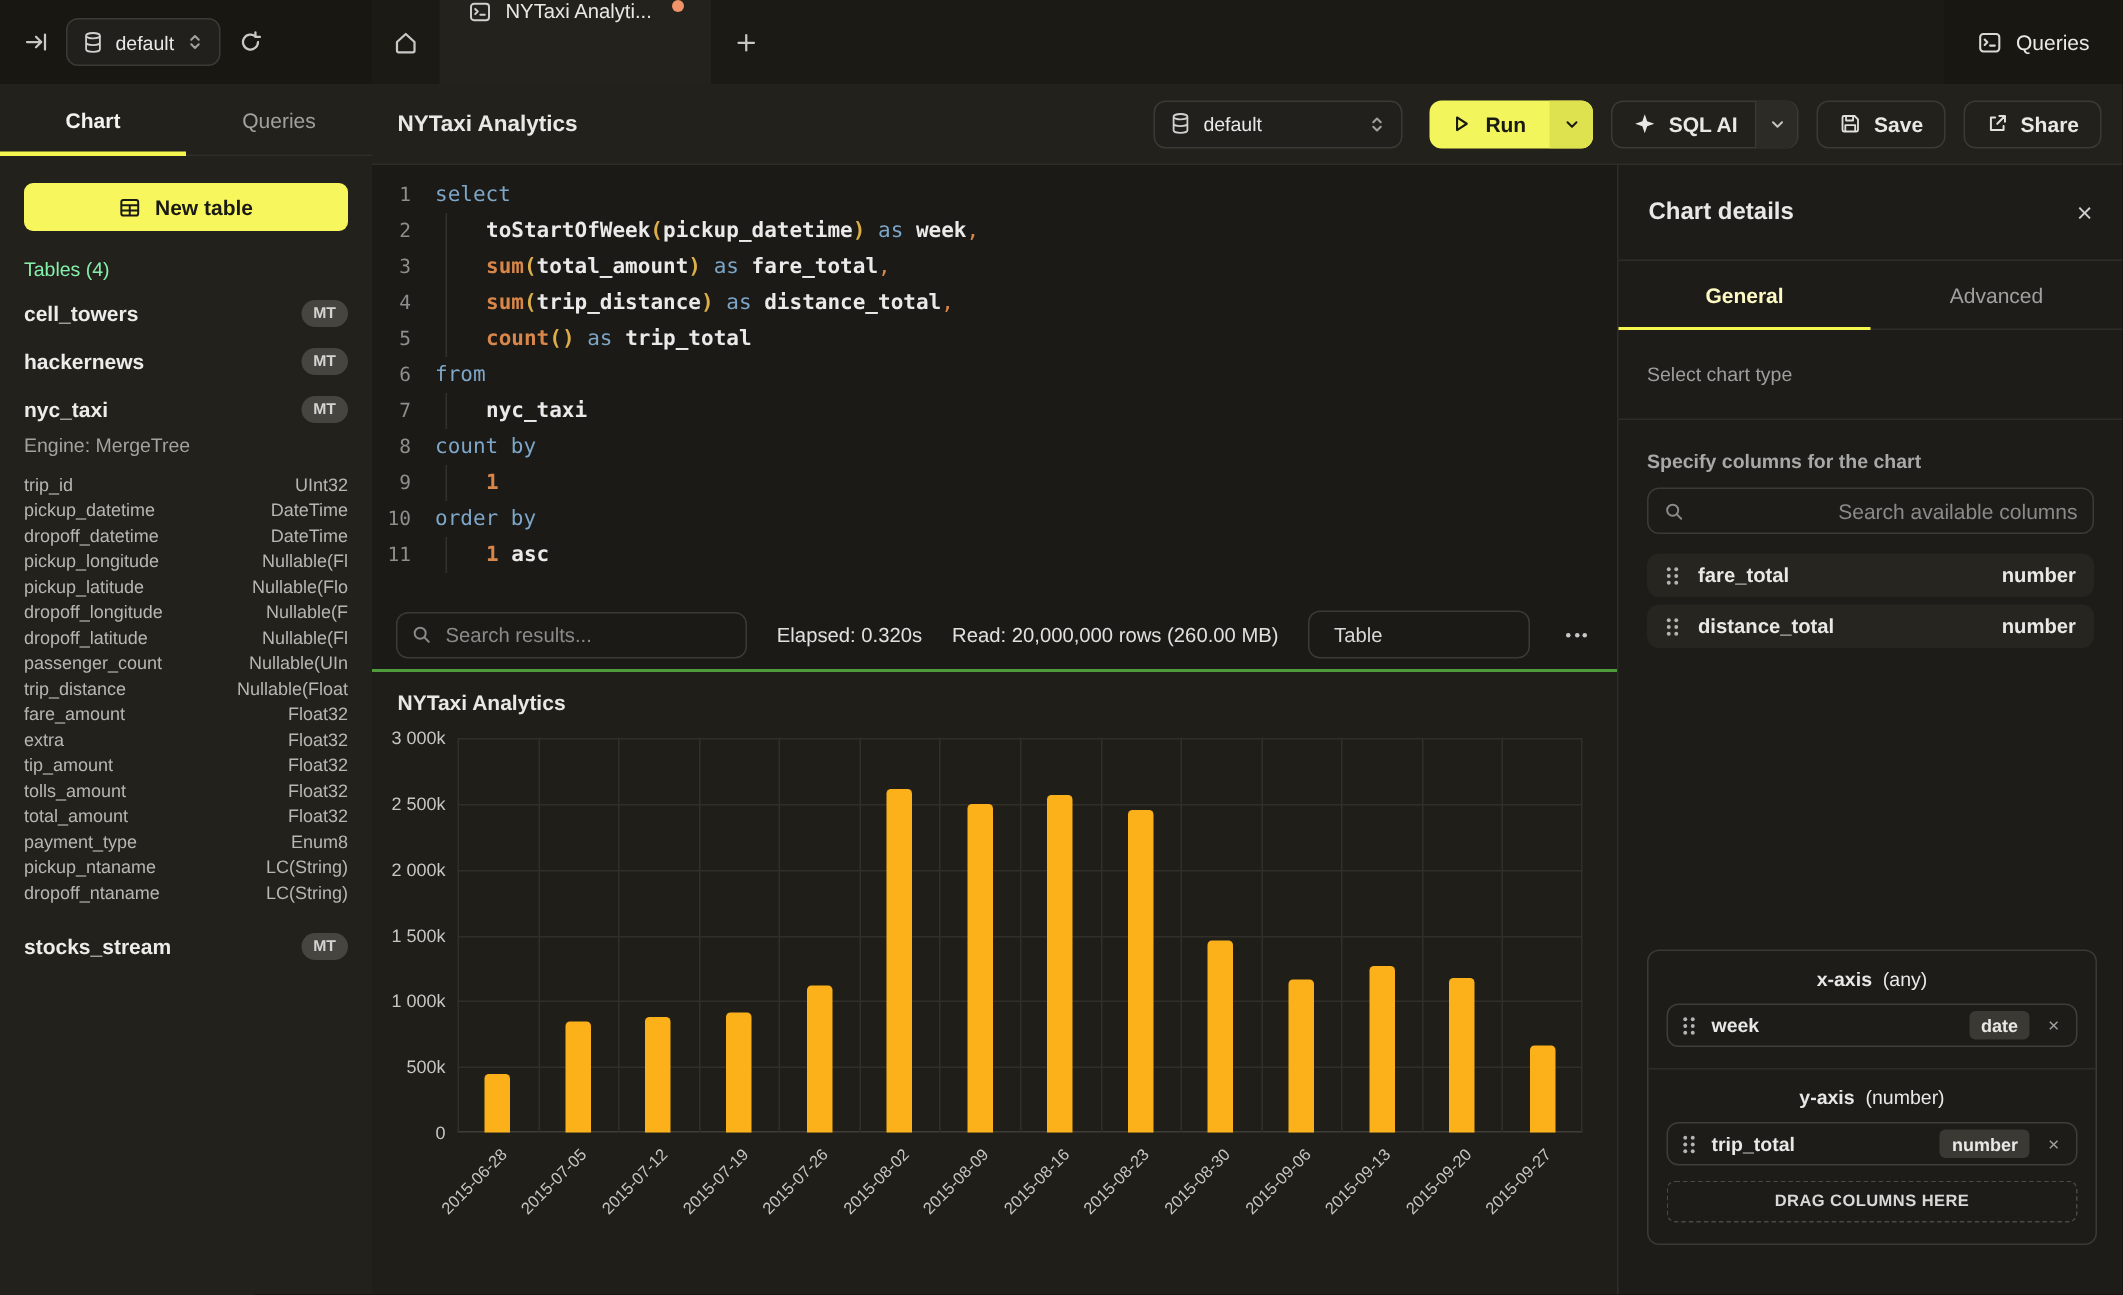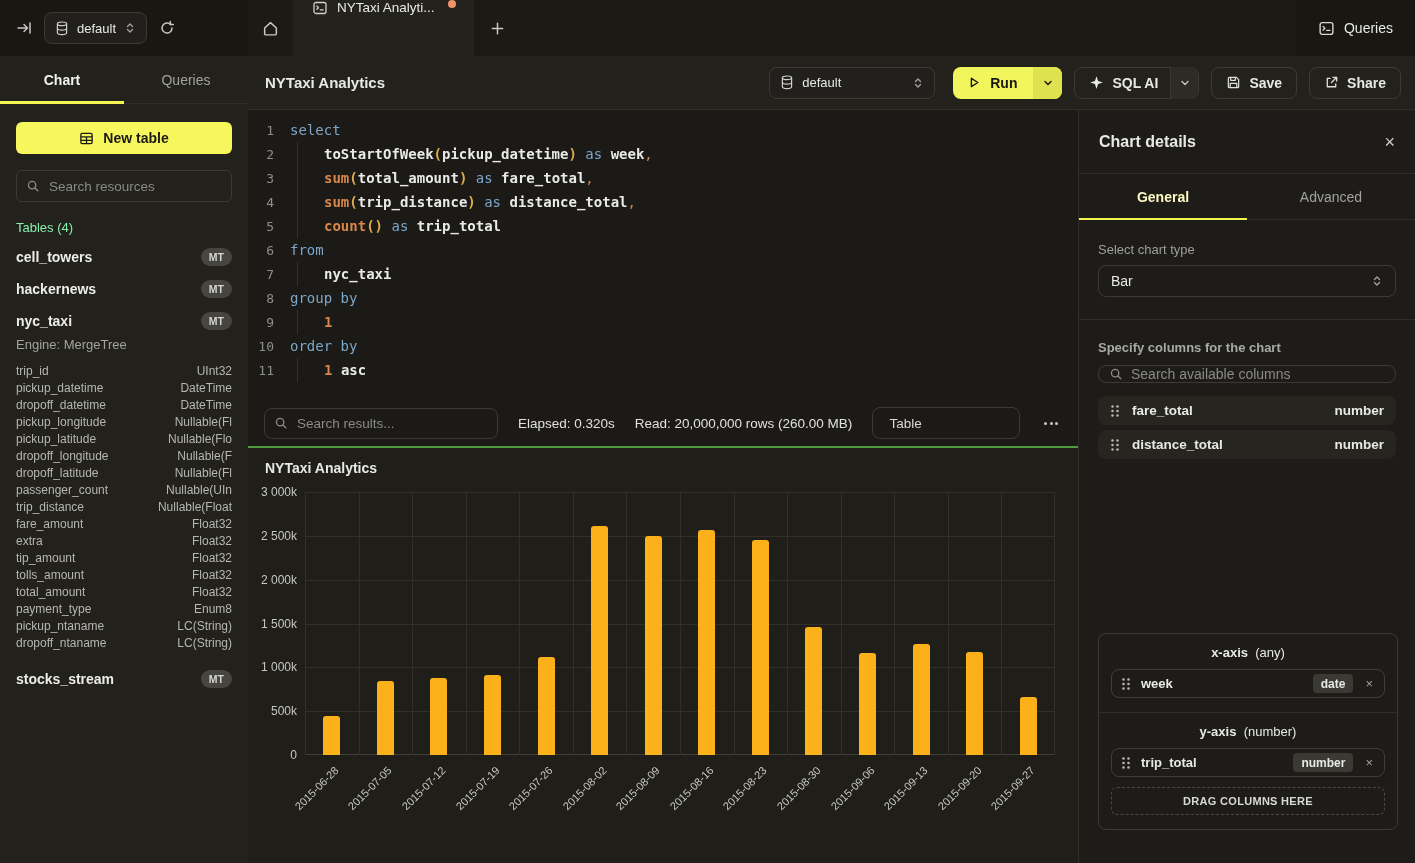--- a/index.html
+++ b/index.html
@@ -93,21 +93,21 @@
   .rp-tabs { display:flex; height:46px; border-bottom:1px solid #2e2d28; }
   .rp-tab { flex:1; display:flex; align-items:center; justify-content:center; font-size:14px; color:#a0a09e; cursor:pointer; position:relative; }
   .rp-tab.active { color:#fef9c3; font-weight:700; }
   .rp-tab.active::after { content:""; position:absolute; left:0; right:0; bottom:-1px; height:2px; background:#f5f550; }
   .rp-label { margin:22px 19px 8px; font-size:13px; color:#9e9e9c; }
   .rp-select { display:flex; align-items:center; justify-content:space-between; margin:0 19px; height:32px; border:1px solid #3b3a36; border-radius:8px; padding:0 12px; font-size:14px; cursor:pointer; }
   .rp-divider { margin-top:22px; border-bottom:1px solid #2e2d28; }
   .rp-sublabel { margin:20px 19px 10px; font-size:13px; font-weight:600; color:#a8a8a6; }
   .rp-search { position:relative; margin:0 19px; }
   .rp-search svg { position:absolute; left:11px; top:50%; transform:translateY(-50%); }
-  .rp-search .search-input { height:18px; border-radius:8px; font-size:14px; }
+  .rp-search .search-input { height:31px; border-radius:8px; font-size:14px;text-align:right; }
   .avail-list { margin:13px 19px 0; display:flex; flex-direction:column; gap:5px; }
   .avail-row { display:flex; align-items:center; gap:12px; height:29px; background:#26251f; border-radius:8px; padding:0 12px; cursor:grab; }
   .avail-name { font-size:13.5px; font-weight:600; }
   .avail-type { margin-left:auto; font-size:13.5px; font-weight:600; }
   .axis-box { position:absolute; left:19px; right:17px; bottom:33px; border:1px solid #3a3934; border-radius:8px; }
   .axis-section { padding:11px 12px 14px; }
   .axis-section + .axis-section { border-top:1px solid #2e2d28; }
   .axis-head { text-align:center; font-size:13px; margin-bottom:9px; }
   .axis-head b { font-weight:700; }
   .axis-head span { color:#e8e8e6; }
@@ -186,27 +186,20 @@
       <div class="side-tab active">Chart</div>
       <div class="side-tab">Queries</div>
     </div>
     <button class="new-table-btn">
       <svg width="15" height="15" viewBox="0 0 16 16" fill="none" stroke="#1b1a14" stroke-width="1.4">
           <rect x="2" y="2.5" width="12" height="11" rx="1.5"></rect>
           <path d="M2 6.2h12M2 9.9h12M8 6.2v7.3"></path>
         </svg>
       <span>New table</span>
     </button>
-    <div class="search-wrap">
-      <svg width="14" height="14" viewBox="0 0 16 16" fill="none" stroke="#8a8a88" stroke-width="1.5" stroke-linecap="round">
-          <circle cx="7" cy="7" r="4.2"></circle>
-          <path d="M10.2 10.2 13.5 13.5"></path>
-        </svg>
-      <input class="search-input" placeholder="Search resources" style="">
-    </div>
     <div class="section-label">Tables (4)</div>
     <div id="sidebar-table-list">
         <div class="tbl-row">
           <span class="tbl-name">cell_towers</span>
           <span class="mt-badge">MT</span>
         </div>
         <div class="tbl-row">
           <span class="tbl-name">hackernews</span>
           <span class="mt-badge">MT</span>
         </div>
@@ -371,21 +364,21 @@
       <div class="code-line">
         <span class="gutter">6</span>
         <span class="code-content"><span class="tok-kw">from</span></span>
       </div>
       <div class="code-line">
         <span class="gutter">7</span>
         <span class="code-content"><span class="indent"></span><span class="tok-id">nyc_taxi</span></span>
       </div>
       <div class="code-line">
         <span class="gutter">8</span>
-        <span class="code-content"><span class="tok-kw">group by</span></span>
+        <span class="code-content"><span class="tok-kw">count by</span></span>
       </div>
       <div class="code-line">
         <span class="gutter">9</span>
         <span class="code-content"><span class="indent"></span><span class="tok-num">1</span></span>
       </div>
       <div class="code-line">
         <span class="gutter">10</span>
         <span class="code-content"><span class="tok-kw">order by</span></span>
       </div>
       <div class="code-line">
@@ -513,26 +506,20 @@
   <div class="right-panel">
     <div class="rp-header">
       <div class="rp-title">Chart details</div>
       <button class="rp-close">×</button>
     </div>
     <div class="rp-tabs">
       <div class="rp-tab active">General</div>
       <div class="rp-tab">Advanced</div>
     </div>
     <div class="rp-label">Select chart type</div>
-    <div class="rp-select">
-      <span>Bar</span>
-      <svg width="12" height="14" viewBox="0 0 12 14" fill="none" stroke="#a0a09e" stroke-width="1.4" stroke-linecap="round" stroke-linejoin="round">
-          <path d="M3.5 5.5 6 3l2.5 2.5M3.5 8.5 6 11l2.5-2.5"></path>
-        </svg>
-    </div>
     <div class="rp-divider"></div>
     <div class="rp-sublabel">Specify columns for the chart</div>
     <div class="rp-search">
       <svg width="14" height="14" viewBox="0 0 16 16" fill="none" stroke="#8a8a88" stroke-width="1.5" stroke-linecap="round">
           <circle cx="7" cy="7" r="4.2"></circle>
           <path d="M10.2 10.2 13.5 13.5"></path>
         </svg>
       <input class="search-input" placeholder="Search available columns" style="">
     </div>
     <div class="avail-list" id="available-columns">

